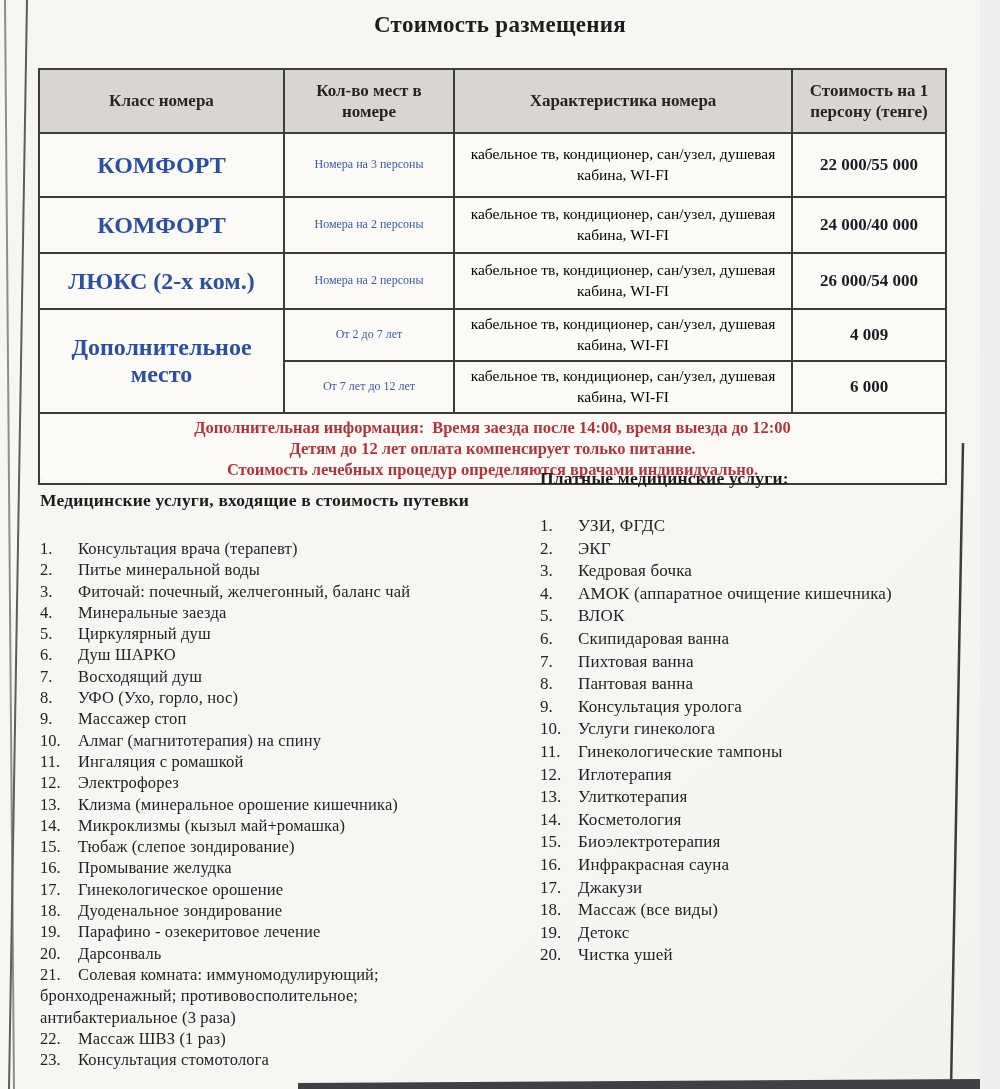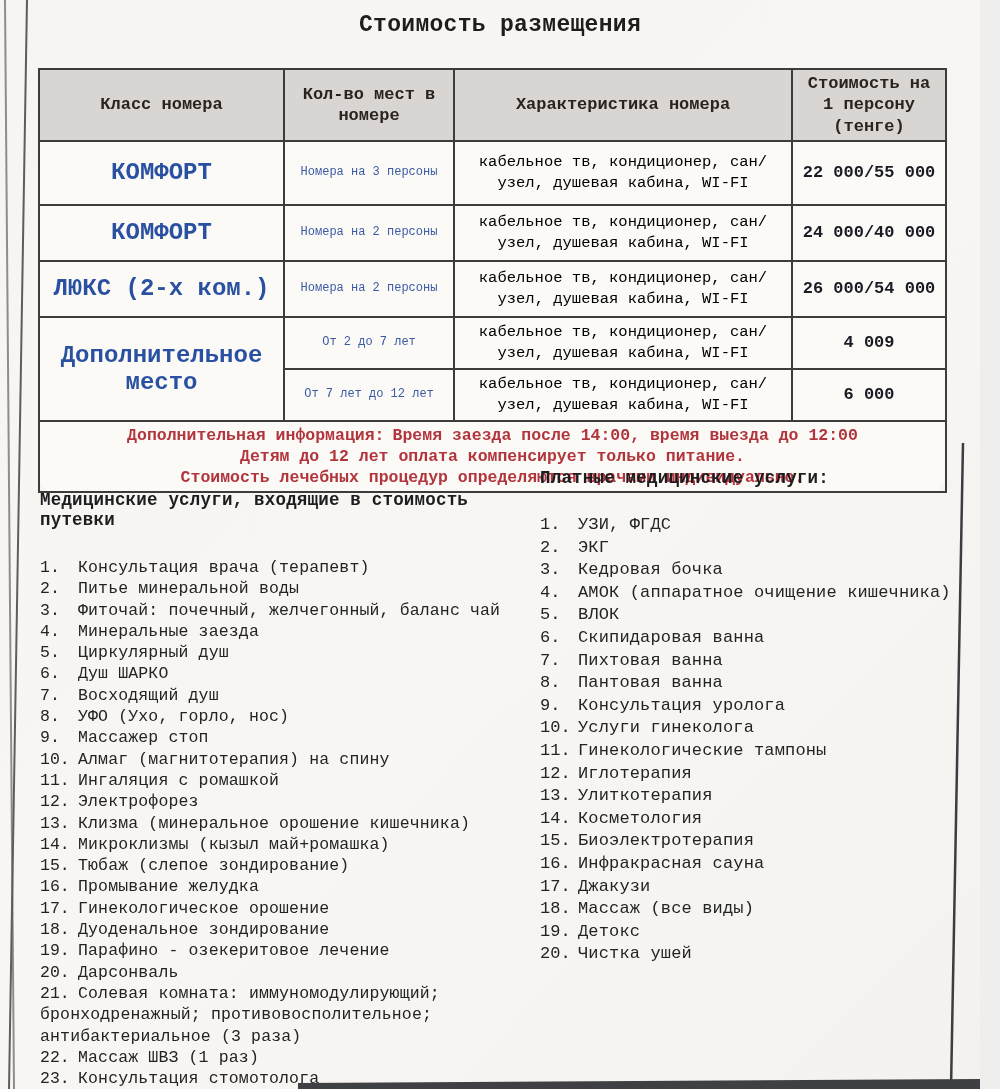--- a/index.html
+++ b/index.html
@@ -4,21 +4,20 @@
 <style>
   html,body{margin:0;padding:0;}
   body{
     width:1000px;height:1089px;
     font-family:"Liberation Serif", serif;
     background:#efeeec;
   }
   .page{
     position:relative;width:980px;height:1089px;overflow:hidden;
     background:linear-gradient(135deg,#f7f5f2 0%,#f8f6f3 55%,#f4f2ef 100%);
-    font-family:Liberation Mono, monospace;
   }
   .scan-artifacts{position:absolute;left:0;top:0;width:1000px;height:1089px;pointer-events:none;}
 
   .doc-title{
     position:absolute;left:0;top:12px;width:1000px;margin:0;
     text-align:center;font-size:23px;font-weight:bold;color:#1f1d1b;
     letter-spacing:.3px;
   }
 
   table.pricing{

